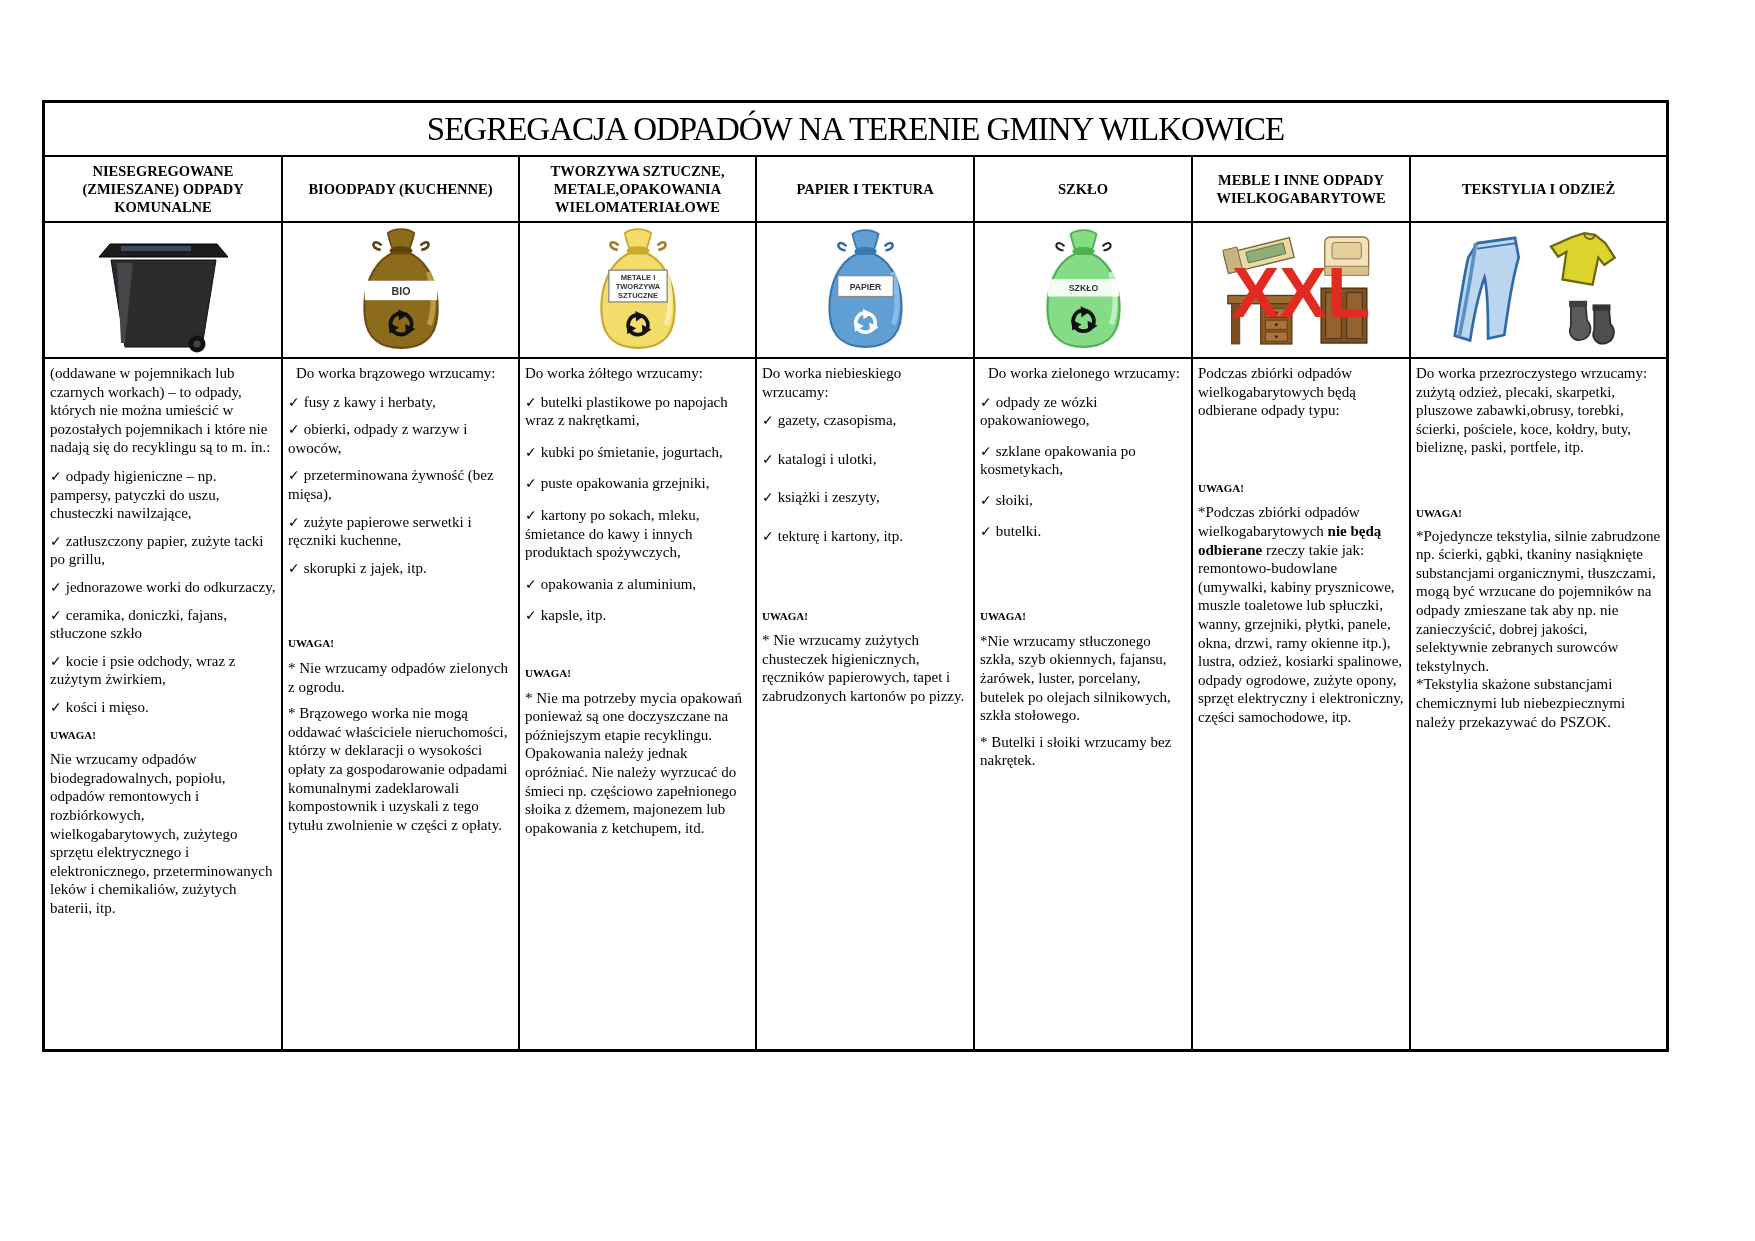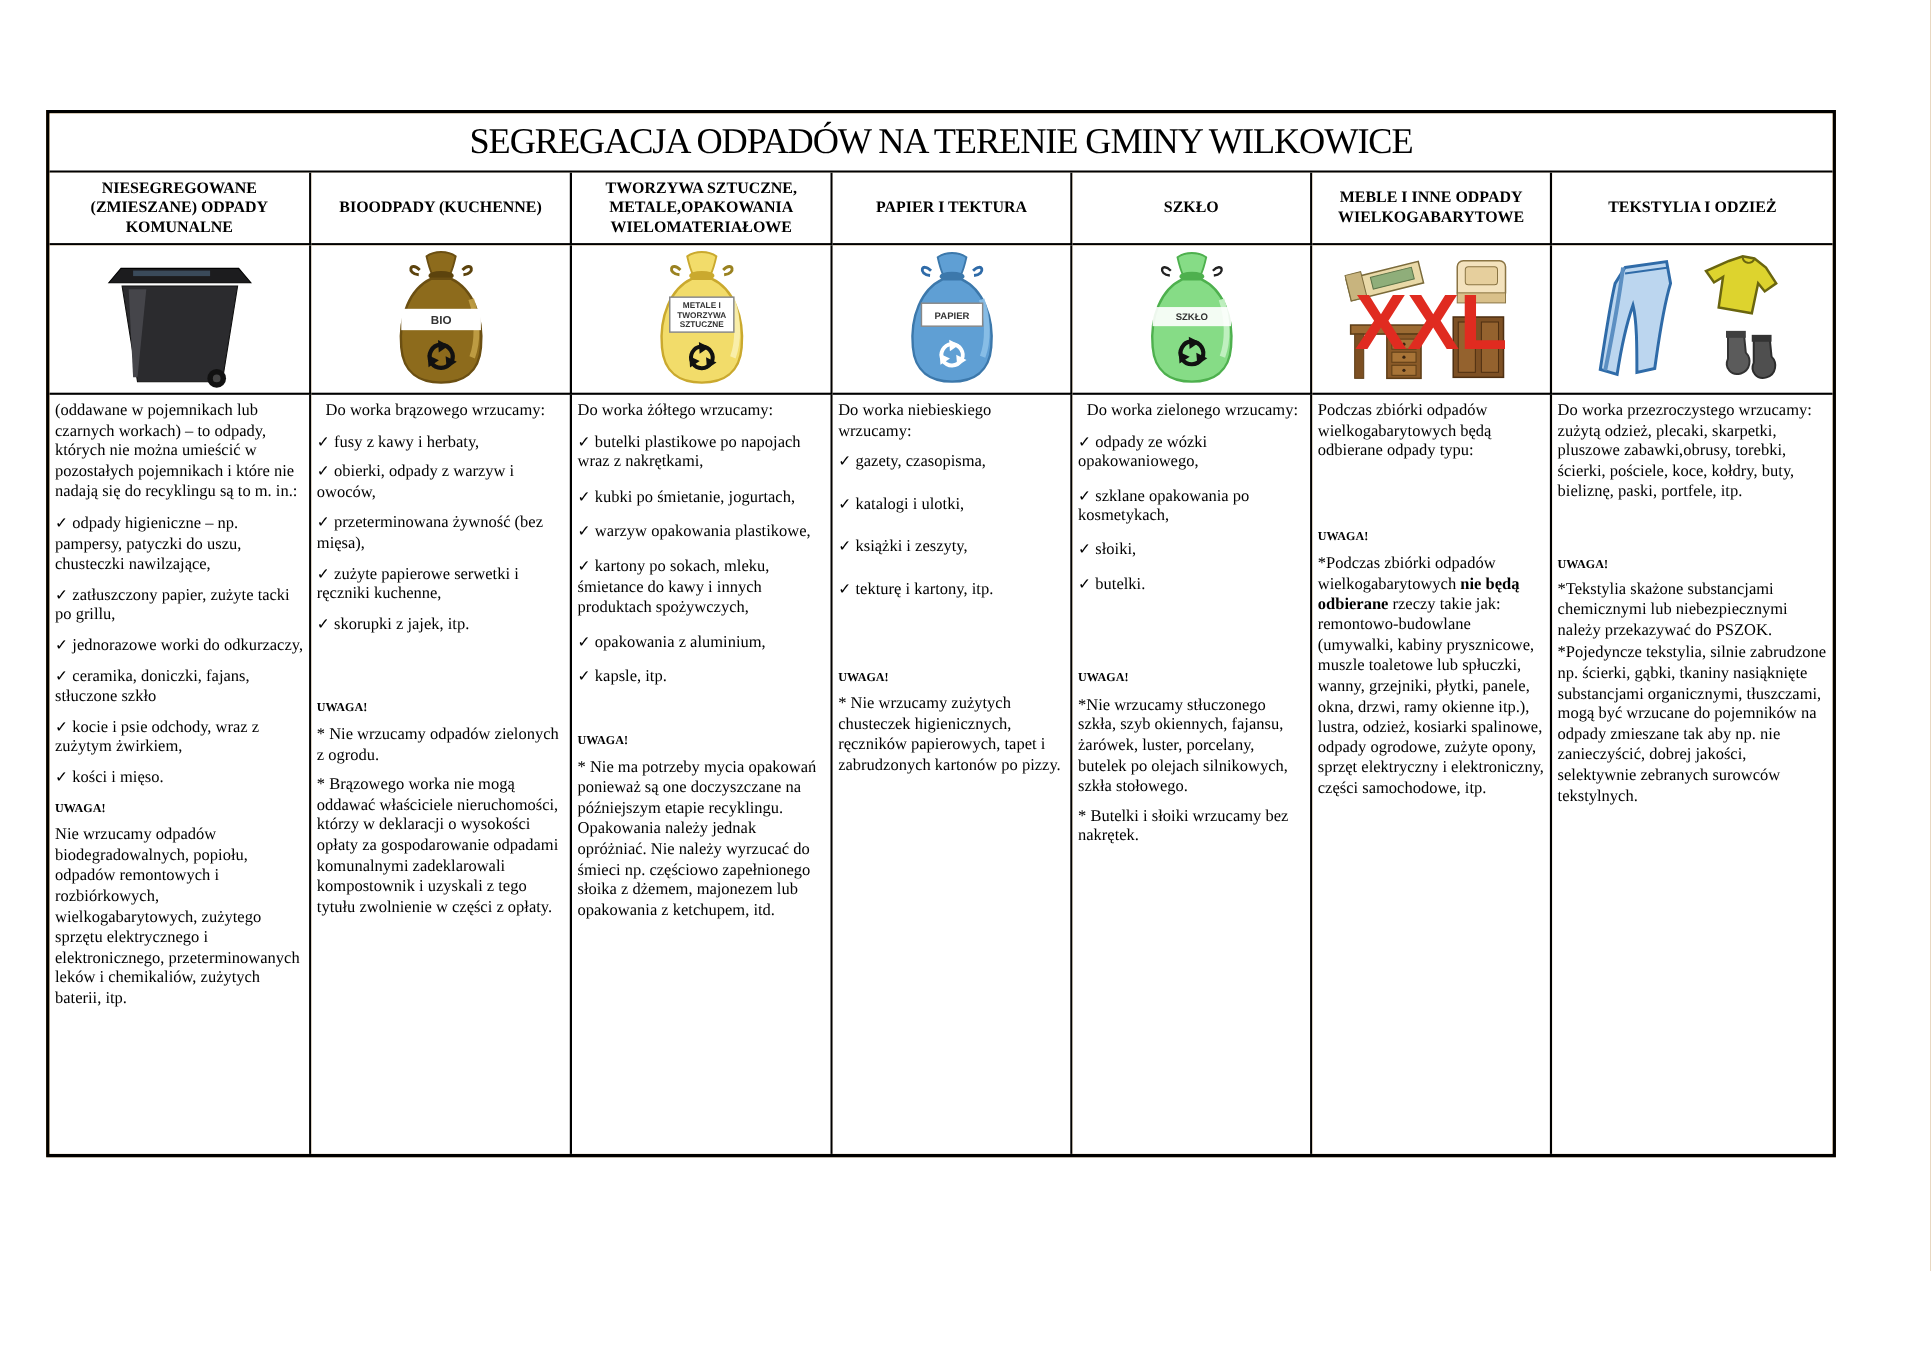--- a/index.html
+++ b/index.html
@@ -1,18 +1,18 @@
 <!DOCTYPE html>
 <html lang="pl"><head>
 <meta charset="utf-8">
 <style>
   html,body{margin:0;padding:0;background:#ffffff;}
   body{width:1755px;height:1241px;position:relative;font-family:"Liberation Serif","DejaVu Serif",serif;color:#000;}
   .table{position:absolute;left:42px;top:100px;width:1627px;height:952px;border:3px solid #000;display:grid;
-         grid-template-columns:238px 237px 237px 218px 218px 218px 1fr;grid-template-rows:54px 66px 136px 1fr;box-sizing:border-box;background:#a16207;}
+         grid-template-columns:238px 237px 237px 218px 218px 218px 1fr;grid-template-rows:54px 66px 136px 1fr;box-sizing:border-box;background:#bef264;}
   .cell{border-right:2px solid #000;border-bottom:2px solid #000;box-sizing:border-box;overflow:hidden;background:#fff;}
   .lastcol{border-right:none;}
   .lastrow{border-bottom:none;}
   .titlecell{grid-column:1/-1;display:flex;align-items:center;justify-content:center;}
   .title{font-size:33px;letter-spacing:-1px;white-space:nowrap;}
   .hdr{display:flex;align-items:center;justify-content:center;text-align:center;font-weight:bold;font-size:14.5px;line-height:1.25;padding:2px 6px;}
   .img{display:flex;align-items:center;justify-content:center;padding:12px;}
   .body{font-size:15px;line-height:1.24;padding:5px 4px 4px 5px;}
   .intro{margin:0 0 10px 0;}
   .intro2{margin:0;}
@@ -215,21 +215,21 @@
     <div class="item"><span class="chk">✓</span><span>skorupki z jajek, itp.</span></div>
     <p class="uwaga">UWAGA!</p>
     <p class="note">* Nie wrzucamy odpadów zielonych z ogrodu.</p>
     <p class="note">* Brązowego worka nie mogą oddawać właściciele nieruchomości, którzy w deklaracji o wysokości opłaty za gospodarowanie odpadami komunalnymi zadeklarowali kompostownik i uzyskali z tego tytułu zwolnienie w części z opłaty.</p>
   </div>
 
   <div class="cell body lastrow c3">
     <p class="intro">Do worka  żółtego wrzucamy:</p>
     <div class="item"><span class="chk">✓</span><span>butelki plastikowe po napojach wraz z nakrętkami,</span></div>
     <div class="item"><span class="chk">✓</span><span>kubki  po śmietanie, jogurtach,</span></div>
-    <div class="item"><span class="chk">✓</span><span>warzyw opakowania plastikowe,</span></div>
+    <div class="item"><span class="chk">✓</span><span>puste opakowania grzejniki,</span></div>
     <div class="item"><span class="chk">✓</span><span>kartony po sokach, mleku, śmietance do kawy i innych produktach spożywczych,</span></div>
     <div class="item"><span class="chk">✓</span><span>opakowania z  aluminium,</span></div>
     <div class="item"><span class="chk">✓</span><span>kapsle, itp.</span></div>
     <p class="uwaga">UWAGA!</p>
     <p class="note">* Nie ma potrzeby mycia opakowań ponieważ są one doczyszczane na późniejszym etapie recyklingu. Opakowania należy jednak opróżniać. Nie należy wyrzucać do śmieci np. częściowo zapełnionego słoika z dżemem, majonezem lub opakowania z ketchupem, itd.</p>
   </div>
 
   <div class="cell body lastrow c4">
     <p class="intro">Do worka niebieskiego wrzucamy:</p>
     <div class="item"><span class="chk">✓</span><span>gazety, czasopisma,</span></div>
@@ -254,17 +254,17 @@
   <div class="cell body lastrow c6">
     <p class="intro" style="margin-bottom:0">Podczas zbiórki odpadów wielkogabarytowych będą odbierane odpady typu:</p>
     <p class="uwaga">UWAGA!</p>
     <p class="note"><span>*Podczas zbiórki odpadów wielkogabarytowych </span><b>nie będą odbierane</b><span> rzeczy takie jak: remontowo-budowlane (umywalki, kabiny prysznicowe, muszle toaletowe lub spłuczki, wanny, grzejniki, płytki, panele, okna, drzwi, ramy okienne itp.), lustra, odzież, kosiarki spalinowe, odpady ogrodowe, zużyte opony, sprzęt elektryczny i elektroniczny, części samochodowe, itp.</span></p>
   </div>
 
   <div class="cell body lastrow lastcol c7">
     <p class="intro" style="margin-bottom:0">Do worka przezroczystego wrzucamy:</p>
     <p class="intro2">zużytą odzież, plecaki, skarpetki, pluszowe zabawki,obrusy, torebki, ścierki, pościele, koce, kołdry, buty, bieliznę, paski, portfele, itp.</p>
     <p class="uwaga">UWAGA!</p>
+    <p class="note" style="margin-top:2px">*Pojedyncze tekstylia, silnie zabrudzone np. ścierki, gąbki, tkaniny nasiąknięte substancjami organicznymi, tłuszczami, mogą być wrzucane do pojemników na odpady zmieszane tak aby np. nie zanieczyścić, dobrej jakości, selektywnie zebranych surowców tekstylnych.</p>
     <p class="note" style="margin-top:0">*Tekstylia skażone substancjami chemicznymi lub niebezpiecznymi należy przekazywać do PSZOK.</p>
-    <p class="note" style="margin-top:2px">*Pojedyncze tekstylia, silnie zabrudzone np. ścierki, gąbki, tkaniny nasiąknięte substancjami organicznymi, tłuszczami, mogą być wrzucane do pojemników na odpady zmieszane tak aby np. nie zanieczyścić, dobrej jakości, selektywnie zebranych surowców tekstylnych.</p>
   </div>
 
 </div>
 
 </body></html>

